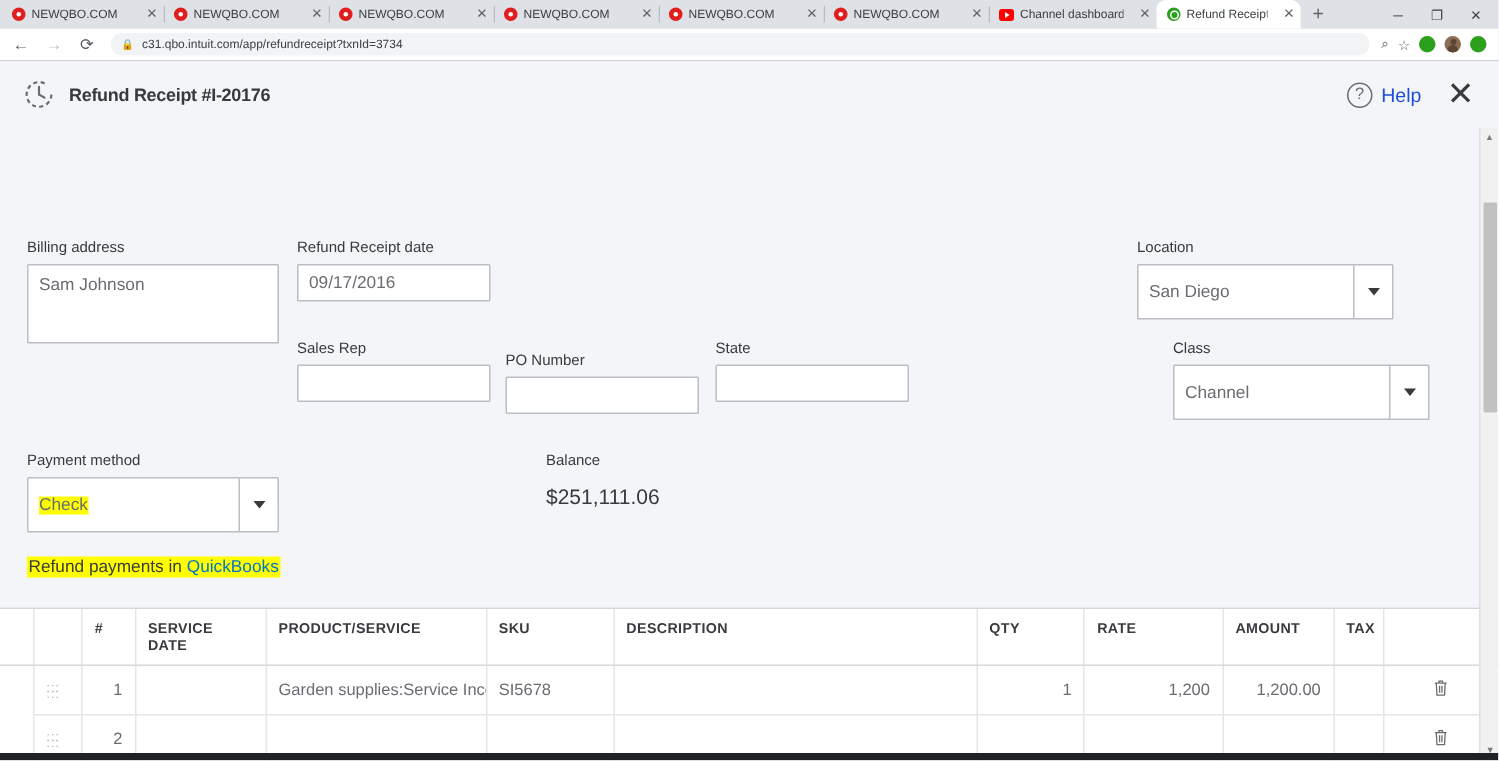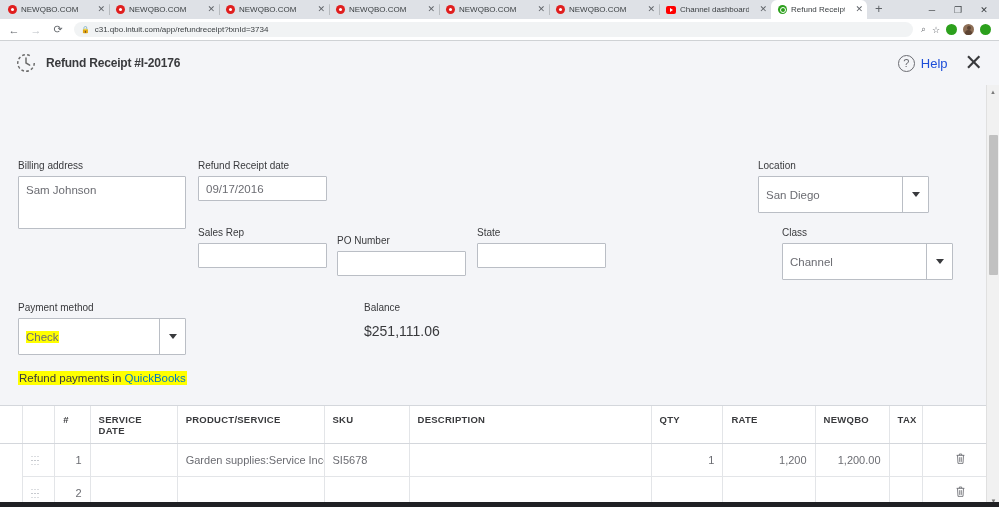--- a/index.html
+++ b/index.html
@@ -571,21 +571,21 @@
         <tr>
           <th class="no-line"></th>
           <th class="no-line"></th>
           <th class="ta-r">#</th>
           <th>SERVICE DATE</th>
           <th>PRODUCT/SERVICE</th>
           <th>SKU</th>
           <th>DESCRIPTION</th>
           <th class="ta-r">QTY</th>
           <th class="ta-r">RATE</th>
-          <th class="ta-r">NEWQBO</th>
+          <th class="ta-r">AMOUNT</th>
           <th>TAX</th>
           <th class="no-line"></th>
         </tr>
       </thead>
       <tbody>
         <tr>
           <td class="no-line" style="border-bottom:none;"></td>
           <td class="no-line">
             <span class="handle">
               <span class="dots">:::</span><span class="dots">:::</span>

